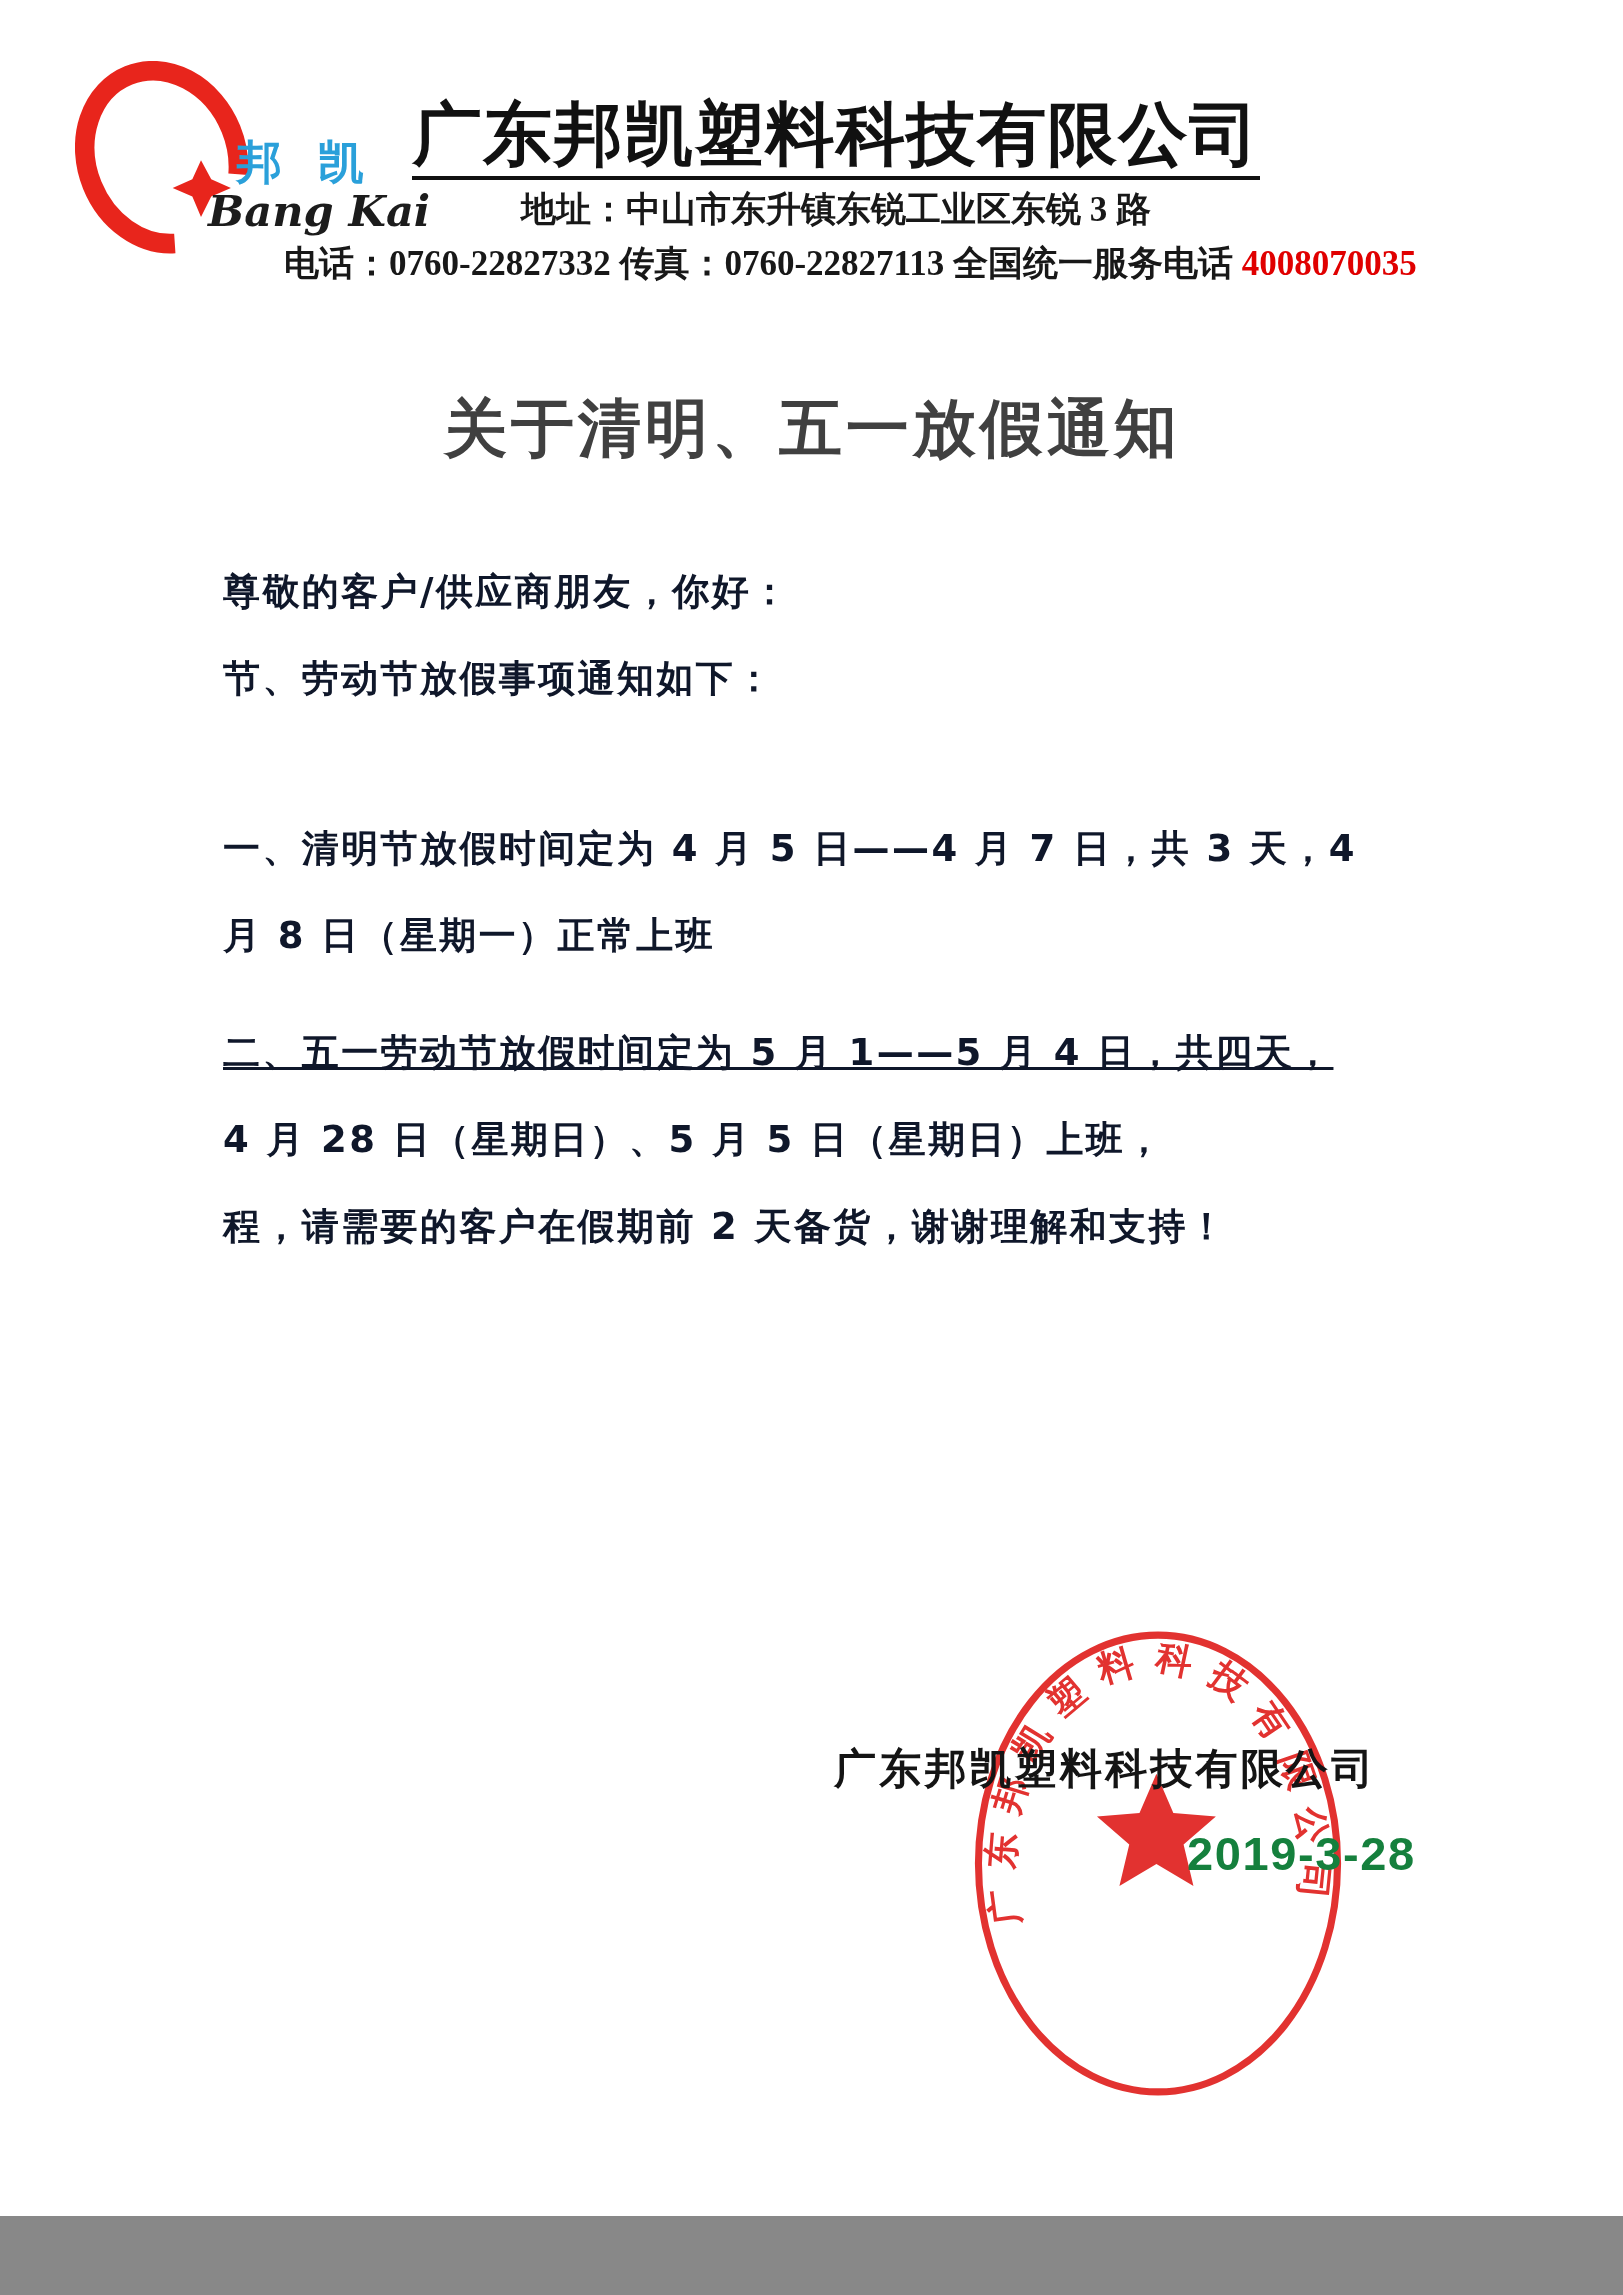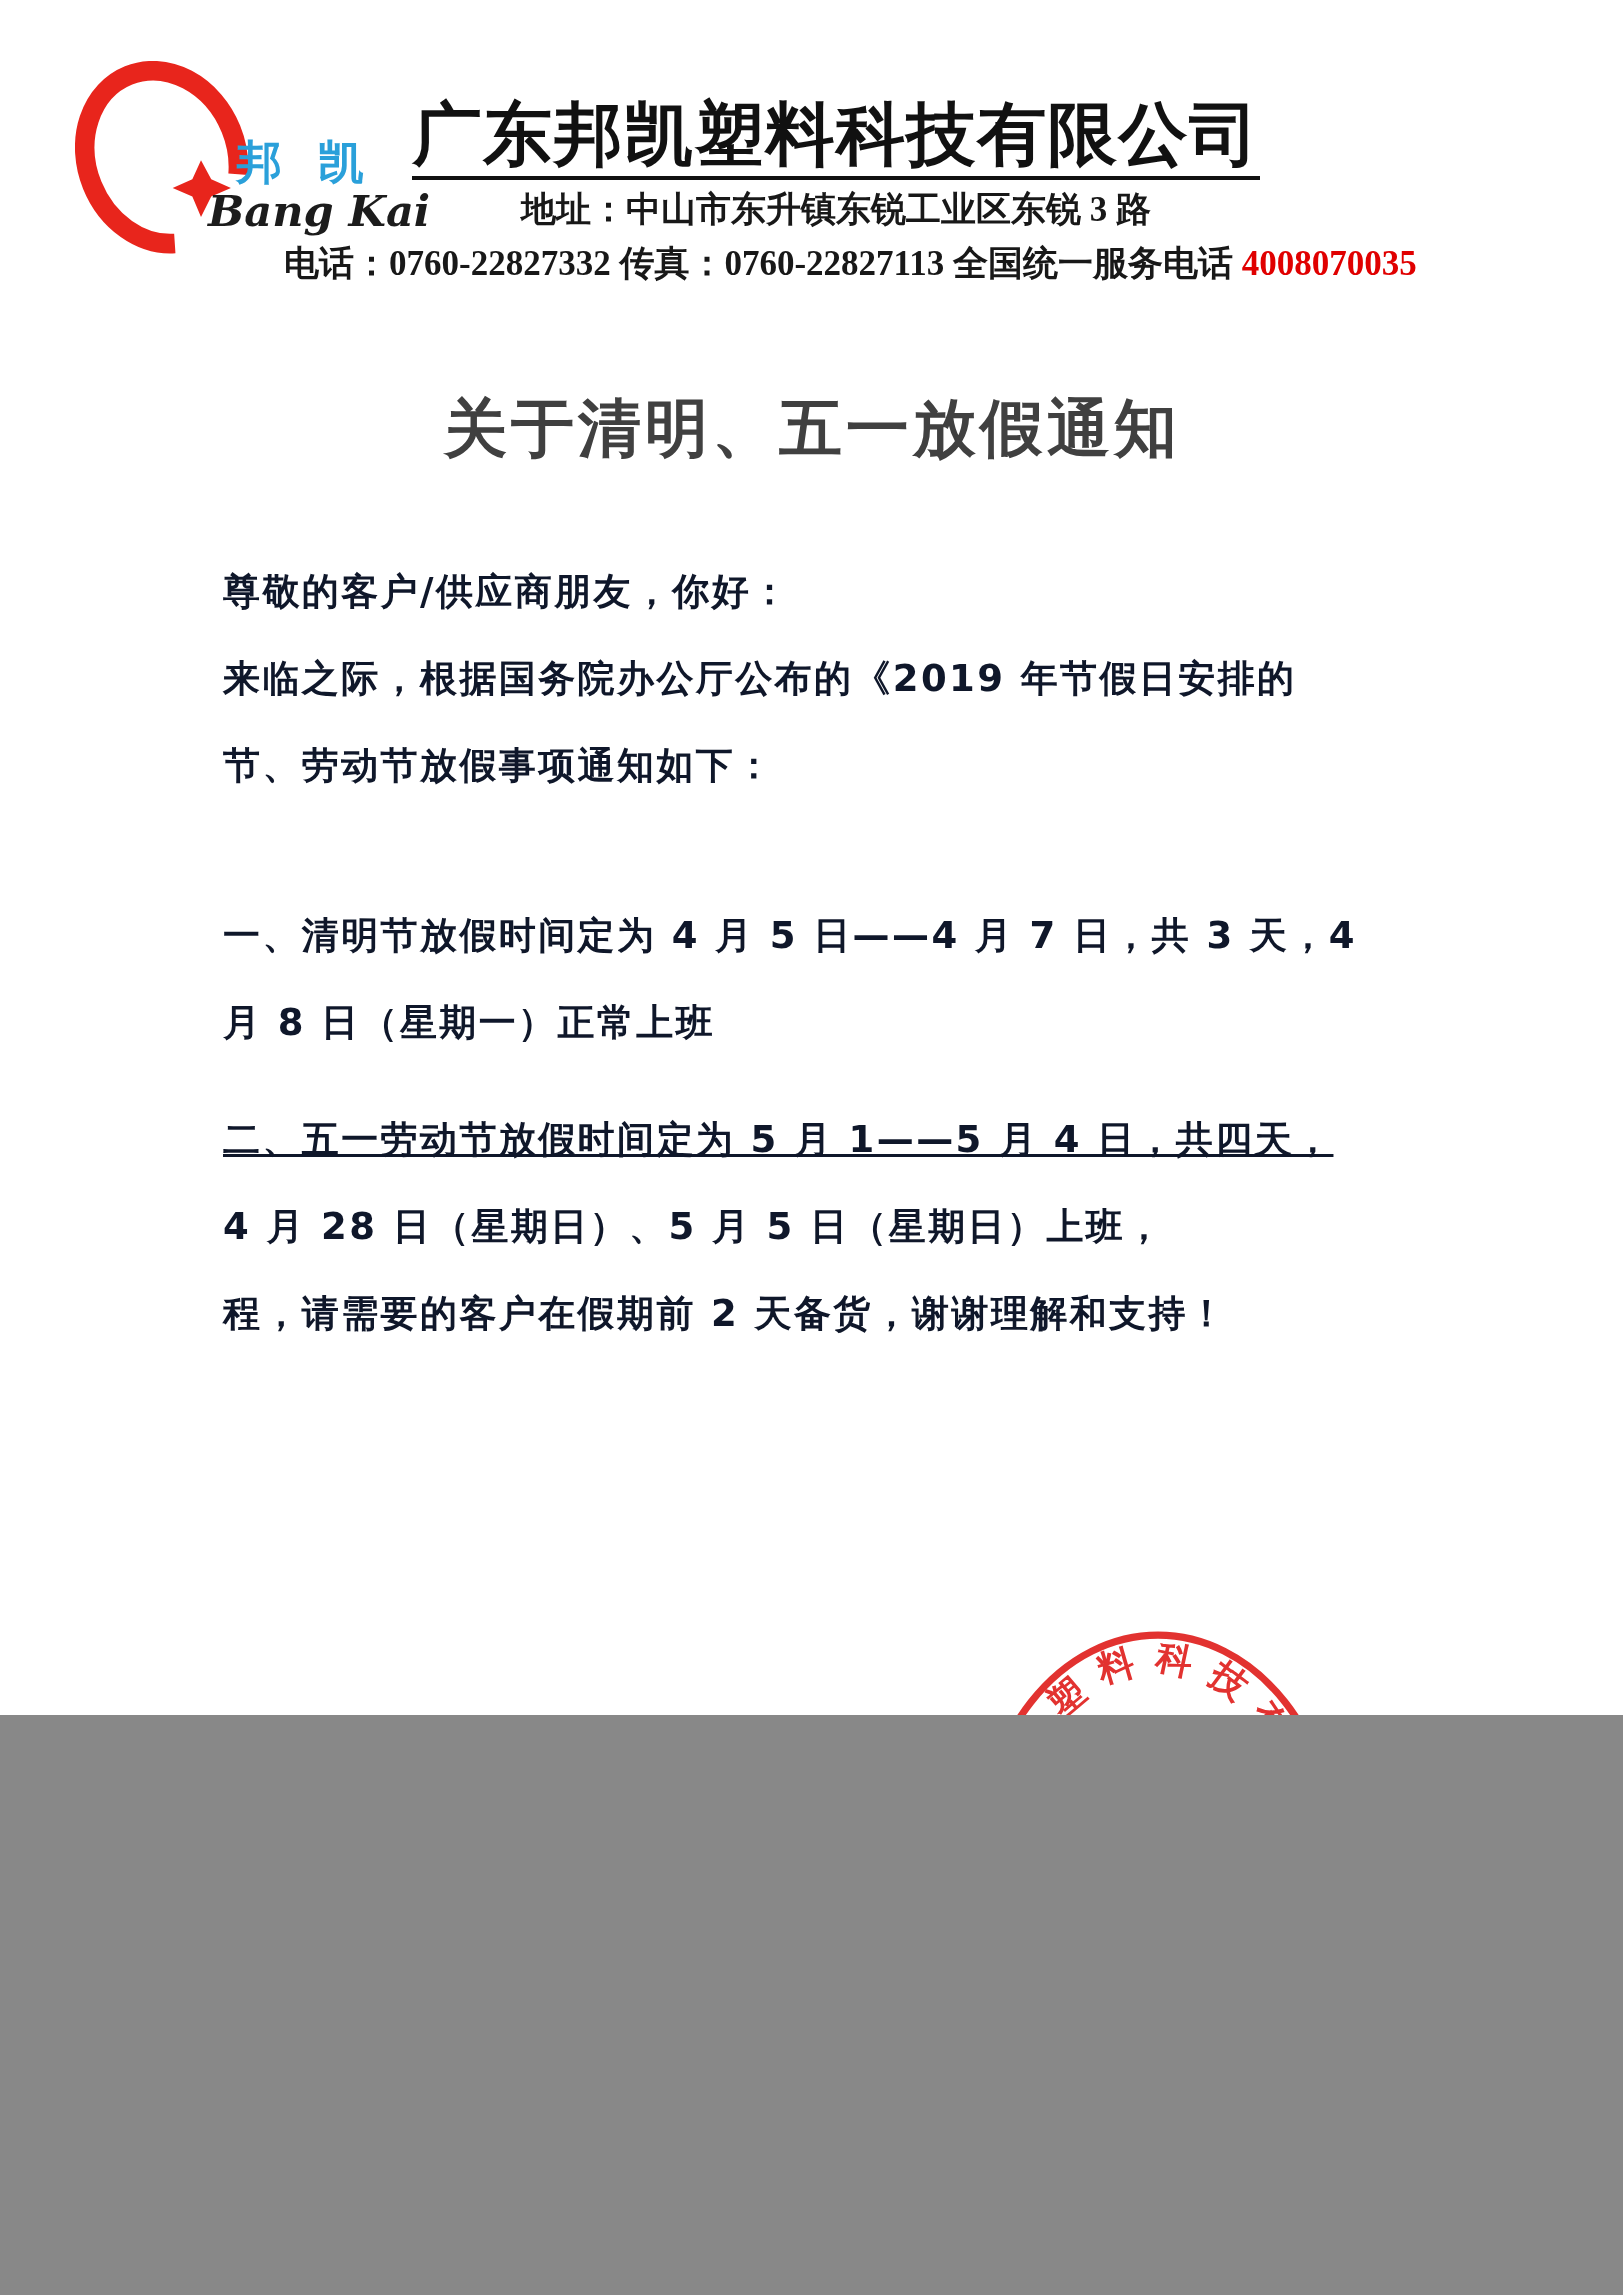--- a/index.html
+++ b/index.html
@@ -1,17 +1,17 @@
 <!DOCTYPE html>
 <html style="font-size:12.6px"><head>
 <meta charset="utf-8">
 <style>
   html,body{margin:0;padding:0;background:#888;}
   .page{
-    position:relative;width:1623px;height:1715px;background:#ffffff;
+    position:relative;width:1623px;height:2216px;background:#ffffff;
     overflow:hidden;font-family:"DejaVu Sans",sans-serif;margin:0 auto;
   }
   
   .logo-svg{position:absolute;left:75px;top:61px;}
   .logo-cn{
     position:absolute;left:236px;top:132px;font-size:46px;font-weight:bold;
     color:#2aa0da;letter-spacing:36px;white-space:nowrap;
     font-family:"DejaVu Sans",sans-serif;
   }
   .logo-script{
@@ -83,21 +83,20 @@
       <span class="company-title">广东邦凯塑料科技有限公司</span>
     </div>
     <div class="address-line">地址：中山市东升镇东锐工业区东锐 3 路</div>
     <div class="phone-line"><span>电话：0760-22827332 传真：0760-22827113 全国统一服务电话 </span><span class="red">4008070035</span></div>
   </div>
 
   <div class="notice-title">关于清明、五一放假通知</div>
 
   <div class="body-text">
     <div class="line">尊敬的客户/供应商朋友，你好：</div>
-    <div class="line">来临之际，根据国务院办公厅公布的《2019 年节假日安排的</div>
     <div class="line">节、劳动节放假事项通知如下：</div>
     <div class="line gap-lg">一、清明节放假时间定为 4 月 5 日——4 月 7 日，共 3 天，4</div>
     <div class="line">月 8 日（星期一）正常上班</div>
     <div class="line gap-sm">二、五一劳动节放假时间定为 5 月 1——5 月 4 日，共四天，</div>
     <div class="line">4 月 28 日（星期日）、5 月 5 日（星期日）上班，</div>
     <div class="line">程，请需要的客户在假期前 2 天备货，谢谢理解和支持！</div>
   </div>
 
   <svg class="seal" width="378" height="481" viewBox="0 0 480 610">
     <ellipse cx="240" cy="305" rx="228" ry="290" fill="none" stroke="#e23230" stroke-width="9"></ellipse>

